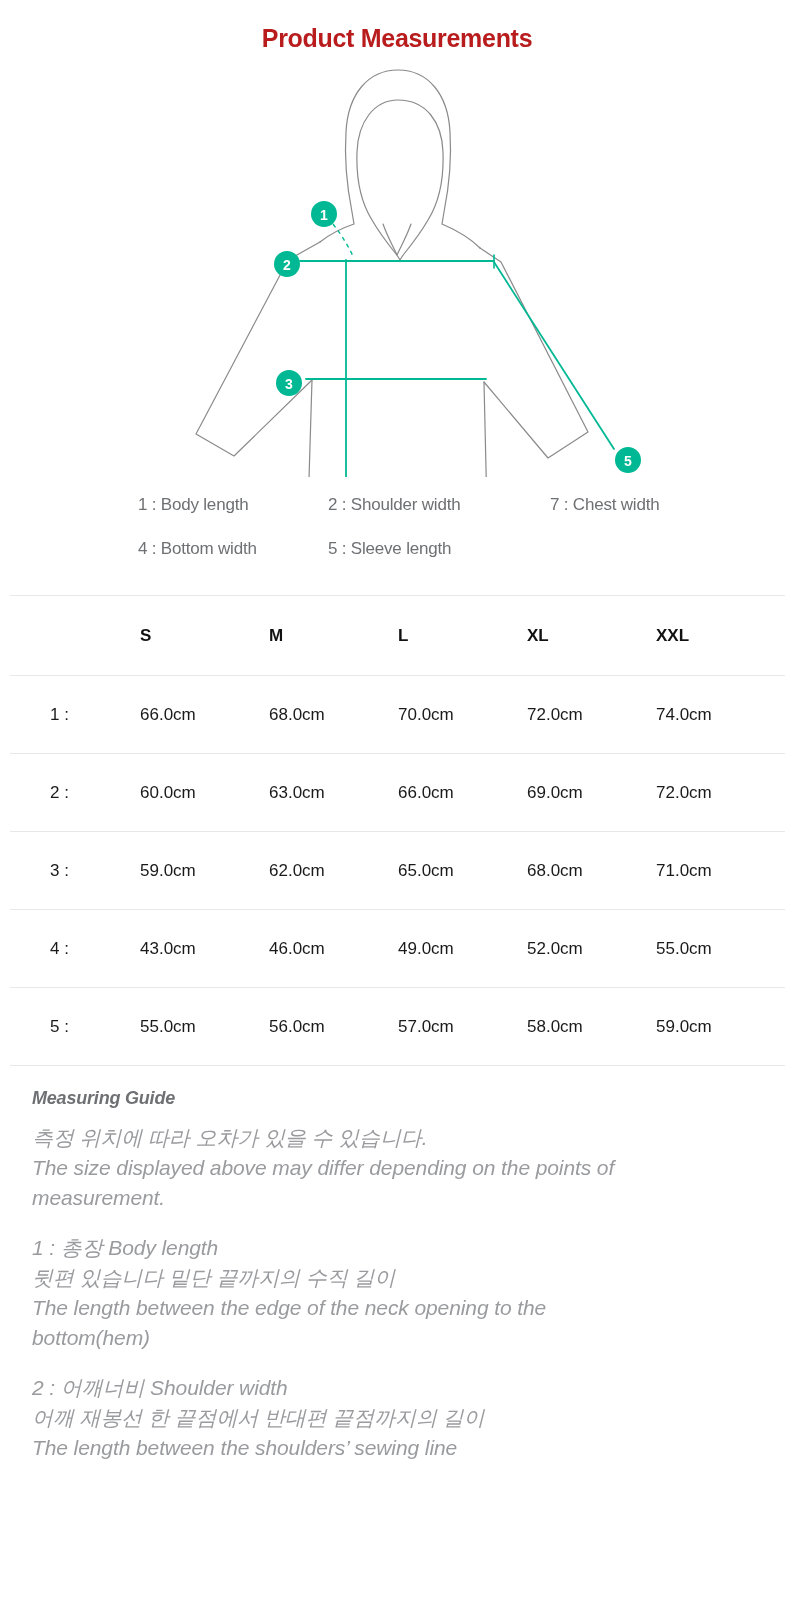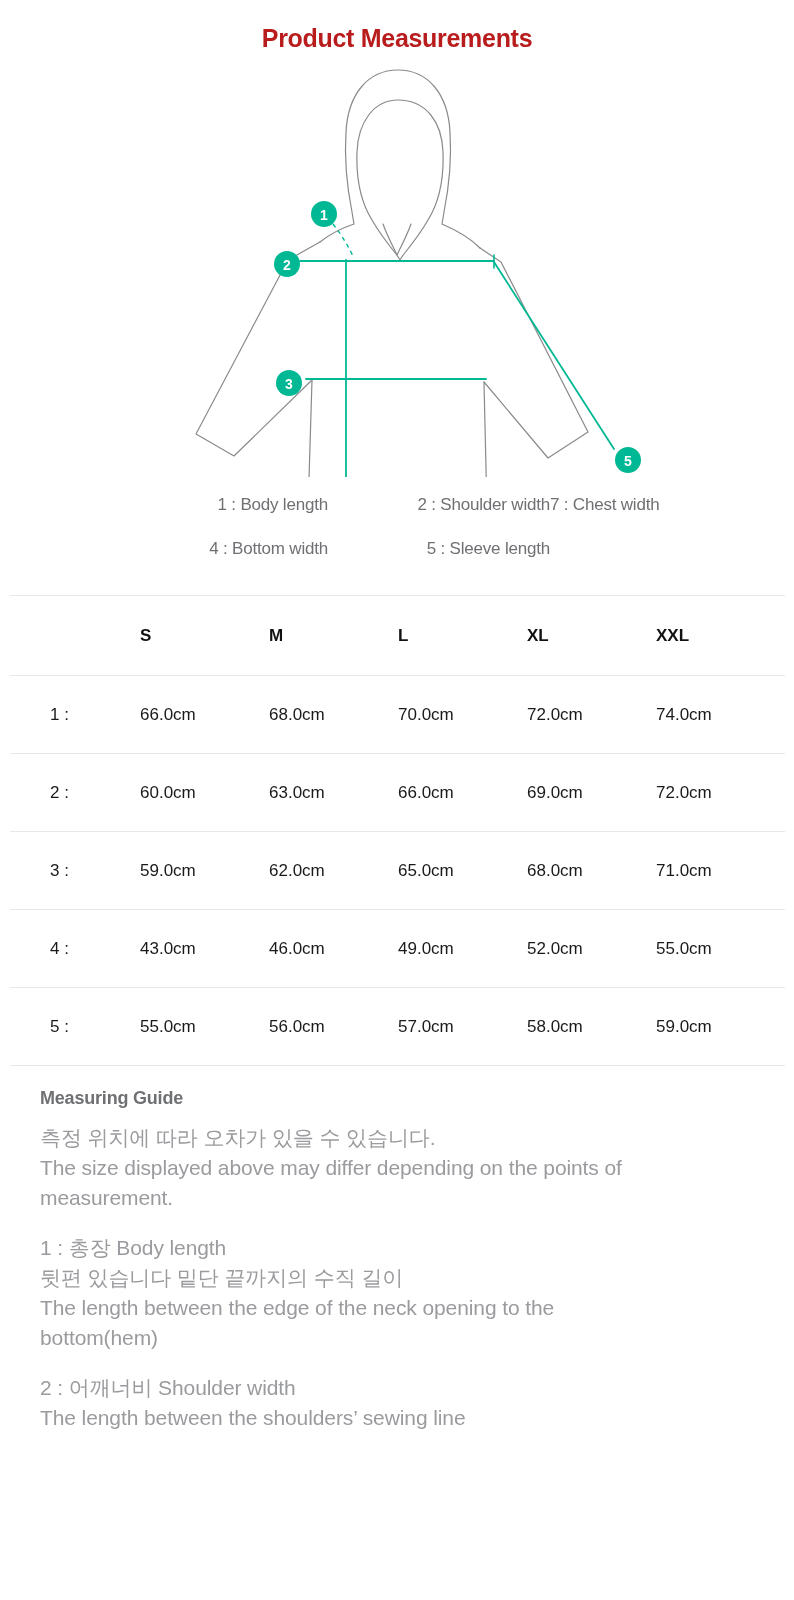--- a/index.html
+++ b/index.html
@@ -35,21 +35,20 @@
     position: relative;
     width: 794px;
     height: 425px;
   }
   .diagram-svg { display: block; }
 
   
   .legend {
     padding: 6px 0 0 0;
     width: 794px;
-    text-align: right;
   }
   .legend-row {
     display: flex;
     padding-left: 138px;
     height: 44px;
     align-items: center;
   }
   .legend-item {
     font-size: 17px;
     color: #6f7073;
@@ -86,22 +85,23 @@
   .size-table .col-val   { width: 129px; }
   .size-table tbody td {
     font-size: 17px;
     color: #1a1a1a;
   }
   .size-table tbody td.col-label { color: #1a1a1a; }
 
   
   .guide {
     width: 726px;
-    margin: 22px 0 0 40px;
+    margin: 22px 0 0 32px;
     padding-bottom: 10px;
+    font-style: italic;
   }
   .guide-title {
     font-size: 18px;
     font-weight: bold;
     color: #6f7073;
     margin: 0 0 14px 0;
     letter-spacing: -0.2px;
   }
   .guide-block {
     margin: 0 0 20px 0;
@@ -285,16 +285,17 @@
 
   <div class="guide-block">
     <p class="guide-line">1 : 총장 Body length</p>
     <p class="guide-line">뒷편 있습니다 밑단 끝까지의 수직 길이</p>
     <p class="guide-line">The length between the edge of the neck opening to the</p>
     <p class="guide-line">bottom(hem)</p>
   </div>
 
   <div class="guide-block">
     <p class="guide-line">2 : 어깨너비 Shoulder width</p>
+    <p class="guide-line">어깨 재봉선 한 끝점에서 반대편 끝점까지의 길이</p>
     <p class="guide-line">The length between the shoulders’ sewing line</p>
   </div>
 
 </div>
 
 </body></html>

